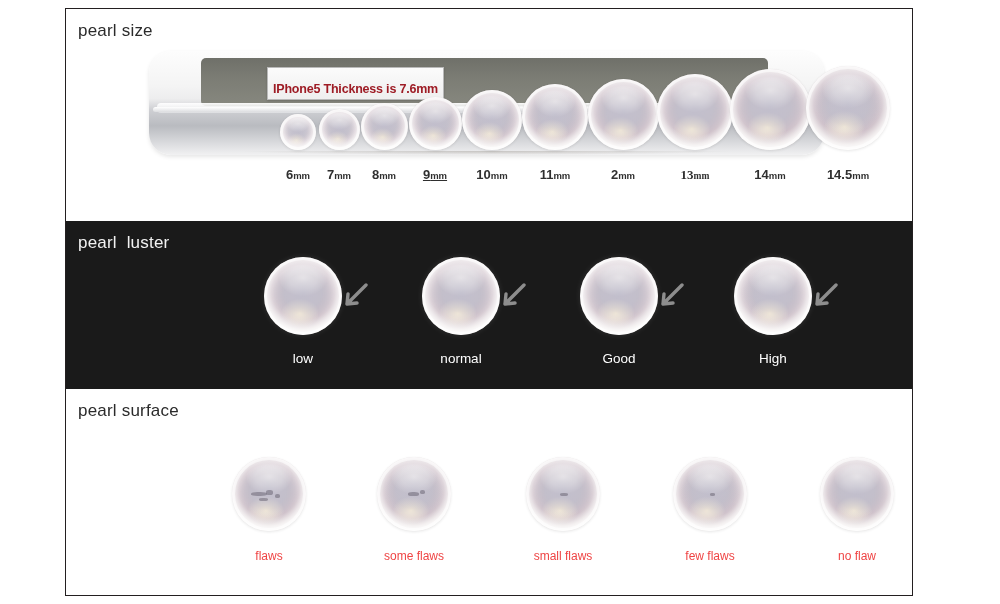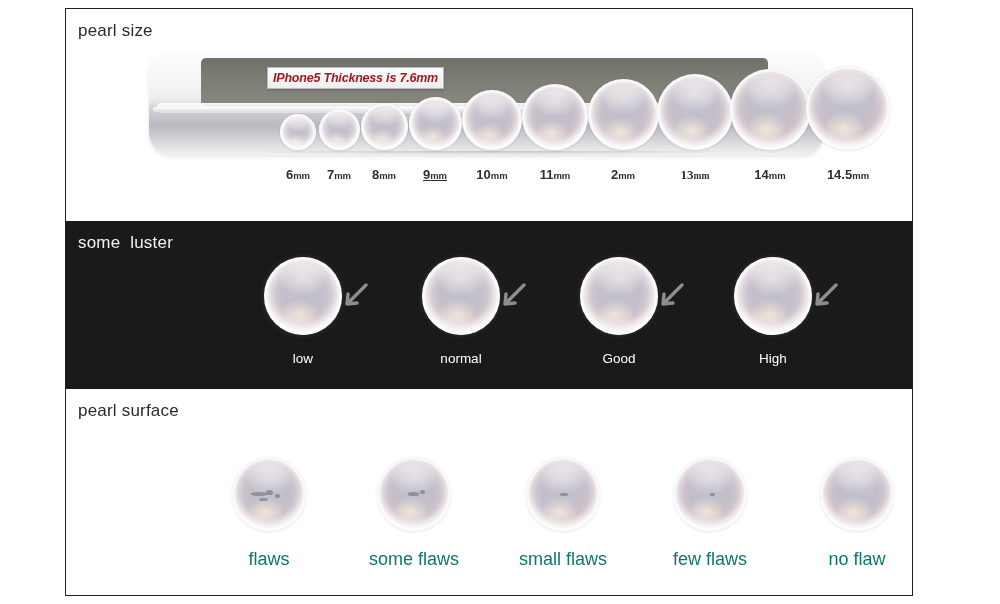--- a/index.html
+++ b/index.html
@@ -72,22 +72,22 @@
     position:absolute;
     border-radius:50%;
     background:rgba(110,104,118,.55);
     filter:blur(.6px);
   }
   .flaw.line{border-radius:40%;}
 
   .pearl-label{
     position:absolute;
     text-align:center;
-    font-size:18px;
-    color:#0f766e;
+    font-size:12px;
+    color:#ef4444;
     white-space:nowrap;
     transform:translateX(-50%);
   }
   .sec-luster .pearl-label{color:#ffffff;font-size:13.5px;}
 
   
   .arrow{position:absolute;}
 
   
   .iphone{
@@ -117,30 +117,29 @@
     border-radius:3px;
   }
   .iphone .shadow{
     position:absolute; left:10px; bottom:-5px; right:10px; height:9px;
     background:radial-gradient(ellipse 50% 60% at 50% 0%, rgba(130,122,112,.35) 0%, rgba(255,255,255,0) 75%);
   }
 
   .iphone-tag{
     position:absolute;
     left:201px; top:58px;
-    padding:3px 5px 3px 5px;
+    padding:14px 5px 3px 5px;
     background:linear-gradient(180deg,#fbfbfb 0%,#efefef 100%);
     border:1px solid #b9b9b9;
     color:#9e1c25;
     font-size:12.5px;
     font-weight:700;
     letter-spacing:-.2px;
     white-space:nowrap;
     box-shadow:0 1px 2px rgba(0,0,0,.18);
-    font-style:italic;
   }
 
   .size-label{
     position:absolute;
     transform:translateX(-50%);
     color:#2f2f2f;
     font-size:13px;
     font-weight:600;
     white-space:nowrap;
   }
@@ -184,21 +183,21 @@
         <div class="size-label" style="left: 426px; top: 158px;"><span>10</span><span class="unit">mm</span></div>
         <div class="size-label" style="left: 489px; top: 158px;"><span>11</span><span class="unit">mm</span></div>
         <div class="size-label" style="left: 557px; top: 158px;"><span>2</span><span class="unit">mm</span></div>
         <div class="size-label" style="left: 629px; top: 158px; font-family: Liberation Serif, serif;"><span>13</span><span class="unit">mm</span></div>
         <div class="size-label" style="left: 704px; top: 158px;"><span>14</span><span class="unit">mm</span></div>
         <div class="size-label" style="left: 782px; top: 158px;"><span>14.5</span><span class="unit">mm</span></div>
       </div>
   </div>
 
   <div class="section sec-luster">
-    <div class="sec-title">some  luster</div>
+    <div class="sec-title">pearl  luster</div>
     <div id="luster-items">
         <div class="pearl" style="width: 78px; height: 78px; left: 198px; top: 36px;"></div>
         <svg class="arrow" width="34" height="30" viewBox="0 0 34 30" style="left: 270px; top: 62px;">
           <path d="M30 2 L11 21 M11 21 L21 20 M11 21 L12 11" fill="none" stroke="#8d8d8d" stroke-width="3.4" stroke-linecap="round" stroke-linejoin="round"></path>
         </svg>
         <div class="pearl-label" style="left: 237px; top: 130px;">low</div>
         <div class="pearl" style="width: 78px; height: 78px; left: 356px; top: 36px;"></div>
         <svg class="arrow" width="34" height="30" viewBox="0 0 34 30" style="left: 428px; top: 62px;">
           <path d="M30 2 L11 21 M11 21 L21 20 M11 21 L12 11" fill="none" stroke="#8d8d8d" stroke-width="3.4" stroke-linecap="round" stroke-linejoin="round"></path>
         </svg>

